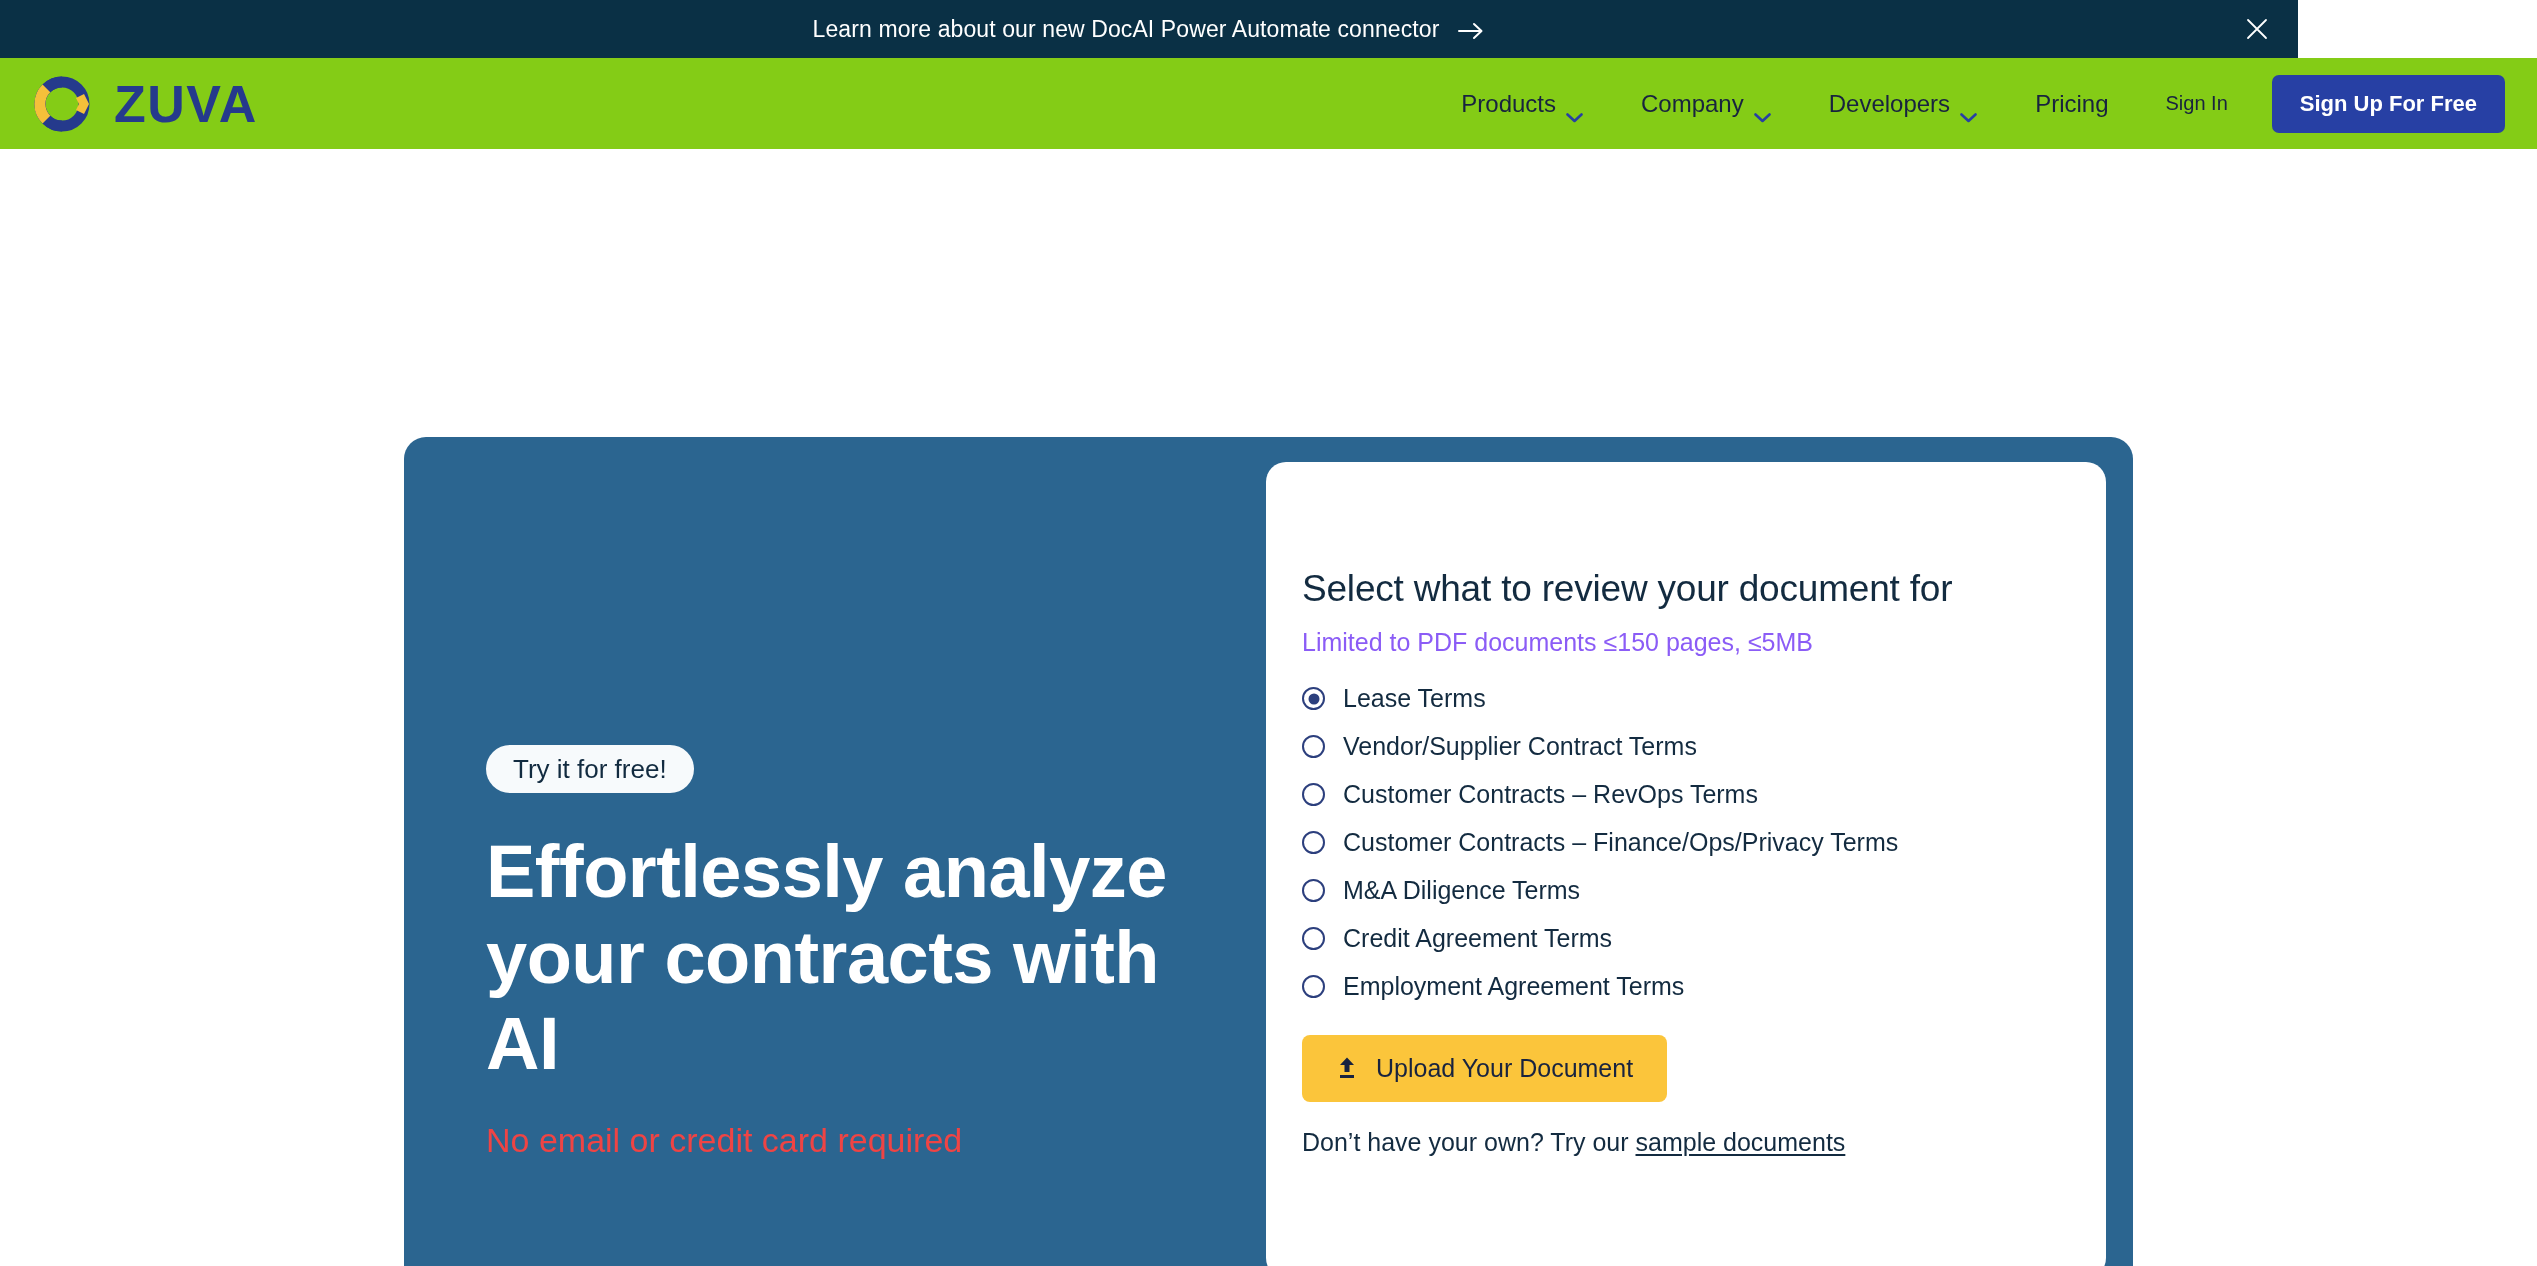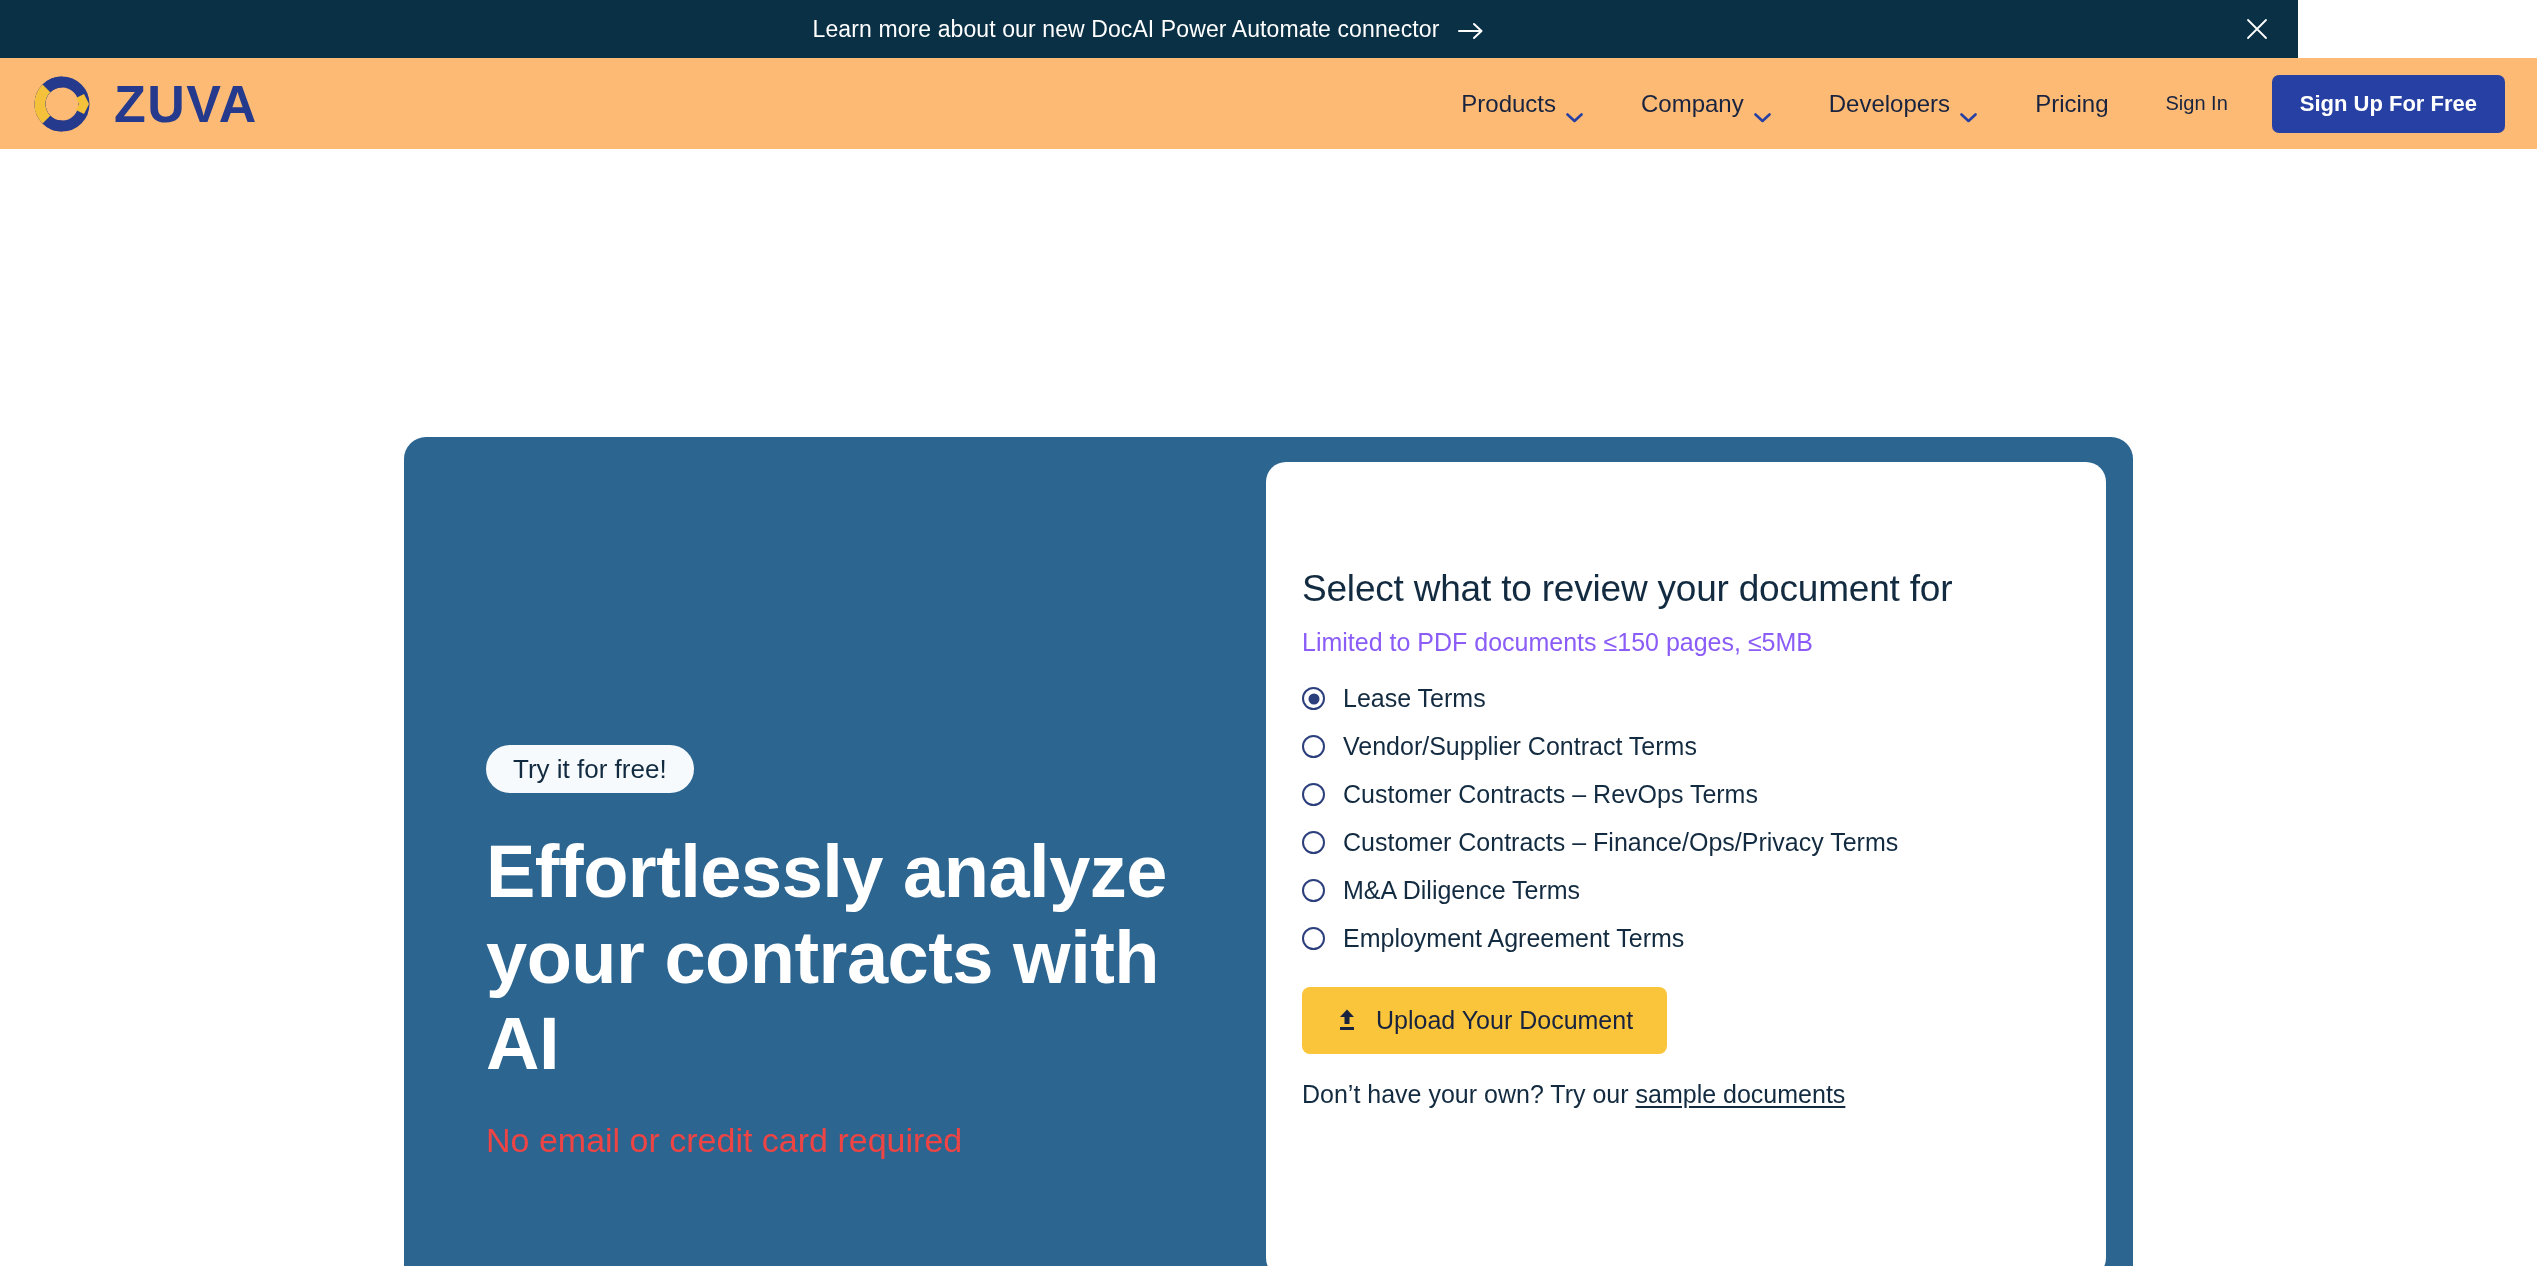--- a/index.html
+++ b/index.html
@@ -53,21 +53,21 @@
     align-items: center;
     justify-content: center;
     cursor: pointer;
   }
 
   
   .site-header {
     position: relative;
     width: 2537px;
     height: 91px;
-    background: #fdba74;
+    background: #84cc16;
     display: flex;
     align-items: center;
   }
   .logo-wrap {
     display: flex;
     align-items: center;
     gap: 22px;
     margin-left: 32px;
     cursor: pointer;
   }
@@ -366,20 +366,24 @@
       <label class="radio-row">
         <span class="radio-mark"></span>
         <span class="radio-label">Customer Contracts – Finance/Ops/Privacy Terms</span>
       </label>
 
       <label class="radio-row">
         <span class="radio-mark"></span>
         <span class="radio-label">M&amp;A Diligence Terms</span>
       </label>
 
+      <label class="radio-row">
+        <span class="radio-mark"></span>
+        <span class="radio-label">Credit Agreement Terms</span>
+      </label>
 
       <label class="radio-row">
         <span class="radio-mark"></span>
         <span class="radio-label">Employment Agreement Terms</span>
       </label>
 
     </div>
 
     <button class="btn-upload">
       <span class="upload-ico">

